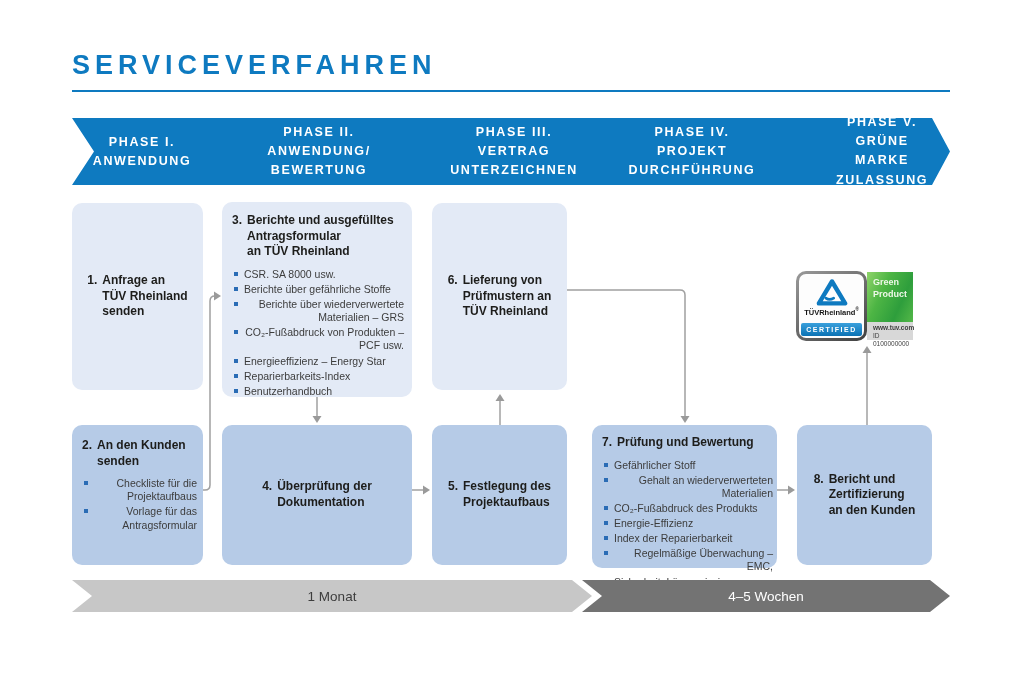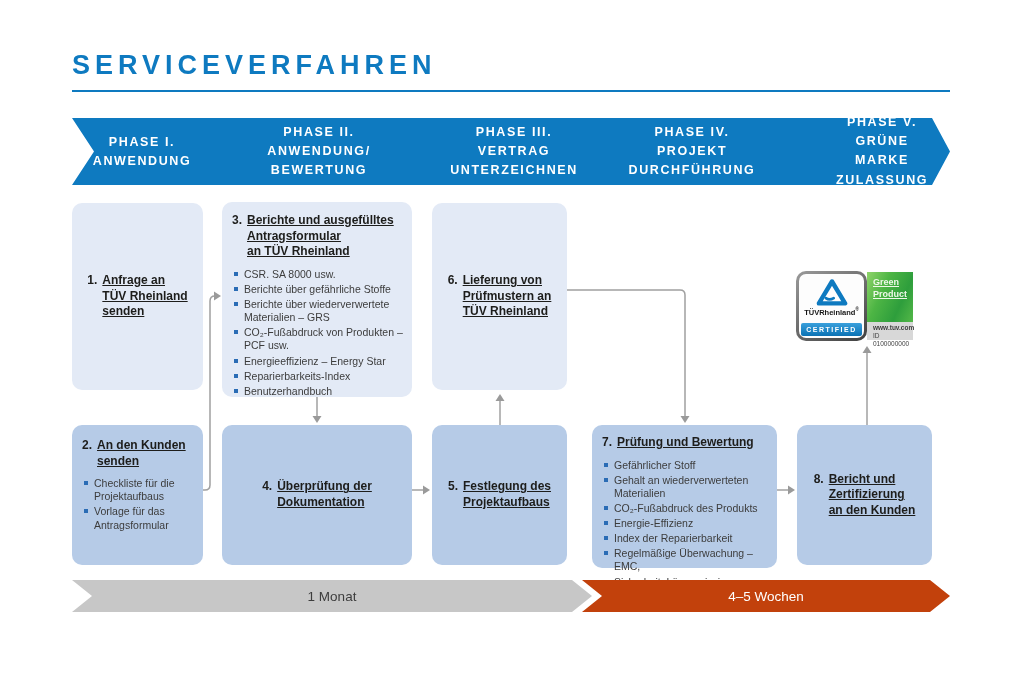--- a/index.html
+++ b/index.html
@@ -1,20 +1,20 @@
 <!DOCTYPE html>
 <html><head>
 <meta charset="utf-8">
 <style>
   html,body{margin:0;padding:0;background:#ffffff;}
   .page{
     position:relative;width:1024px;height:674px;background:#fff;overflow:hidden;
     font-family:"Liberation Sans","DejaVu Sans",sans-serif;color:#1d1d1b;border-radius:9px;
   }
-  .pre{white-space:pre-line;text-decoration:underline;}
+  .pre{white-space:pre-line;}
   
   .title{
     position:absolute;left:72px;top:50px;font-size:27px;font-weight:bold;
     letter-spacing:5px;color:#0e7ac0;
   }
   .title-rule{position:absolute;left:72px;top:90px;width:878px;height:2px;background:#0e7ac0;}
   
   .phase-band{
     position:absolute;left:72px;top:118px;width:878px;height:67px;background:#0e7ac0;
     clip-path:polygon(0 0, calc(100% - 18px) 0, 100% 50%, calc(100% - 18px) 100%, 0 100%, 22px 50%);
@@ -25,21 +25,21 @@
     line-height:1.55;text-align:center;white-space:pre-line;
   }
   .ph1{left:70px;} .ph2{left:247px;} .ph3{left:442px;} .ph4{left:620px;} .ph5{left:810px;}
   
   .pbox{position:absolute;border-radius:10px;box-sizing:border-box;}
   .light{background:#e3eaf6;}
   .medium{background:#b6cbe7;}
   .centerbox{display:flex;align-items:center;justify-content:center;padding:8px;}
   .head{display:flex;font-weight:bold;font-size:12px;line-height:1.3;color:#1d1d1b;}
   .head .num{flex:none;width:15px;}
-  .bullets{list-style:none;margin:8px 0 0 0;padding:0 0 0 2px;}
+  .bullets{list-style:none;margin:8px 0 0 0;padding:0 0 0 2px;text-align:right;}
   .bullets li{display:flex;gap:6px;font-size:10.5px;line-height:1.25;color:#3c3c3c;margin-bottom:2px;}
   .sq{flex:none;width:4px;height:4px;background:#2a6cb5;margin-top:4px;}
   .b1{left:72px;top:203px;width:131px;height:187px;}
   .b2{left:72px;top:425px;width:131px;height:140px;padding:13px 6px 8px 10px;}
   .b3{left:222px;top:202px;width:190px;height:195px;padding:11px 8px 8px 10px;}
   .b4{left:222px;top:425px;width:190px;height:140px;}
   .b6{left:432px;top:203px;width:135px;height:187px;}
   .b5{left:432px;top:425px;width:135px;height:140px;}
   .b7{left:592px;top:425px;width:185px;height:143px;padding:10px 4px 6px 10px;}
   .b8{left:797px;top:425px;width:135px;height:140px;}
@@ -73,21 +73,21 @@
     padding:2px 0 0 6px;font-size:6.5px;line-height:1.25;
   }
   .green-bottom .url{font-weight:bold;}
   
   .tl{
     position:absolute;top:580px;height:32px;display:flex;align-items:center;justify-content:center;
     clip-path:polygon(0 0, calc(100% - 20px) 0, 100% 50%, calc(100% - 20px) 100%, 0 100%, 20px 50%);
     font-size:13.5px;
   }
   .tl-gray{left:72px;width:520px;background:#c7c7c7;color:#3d3d3d;}
-  .tl-blue{left:582px;width:368px;background:#c2410c;color:#ffffff;}
+  .tl-blue{left:582px;width:368px;background:#737373;color:#ffffff;}
 </style>
 </head>
 <body>
 
 <div class="page">
 
   <div class="title">SERVICEVERFAHREN</div>
   <div class="title-rule"></div>
 
   <div class="phase-band">

